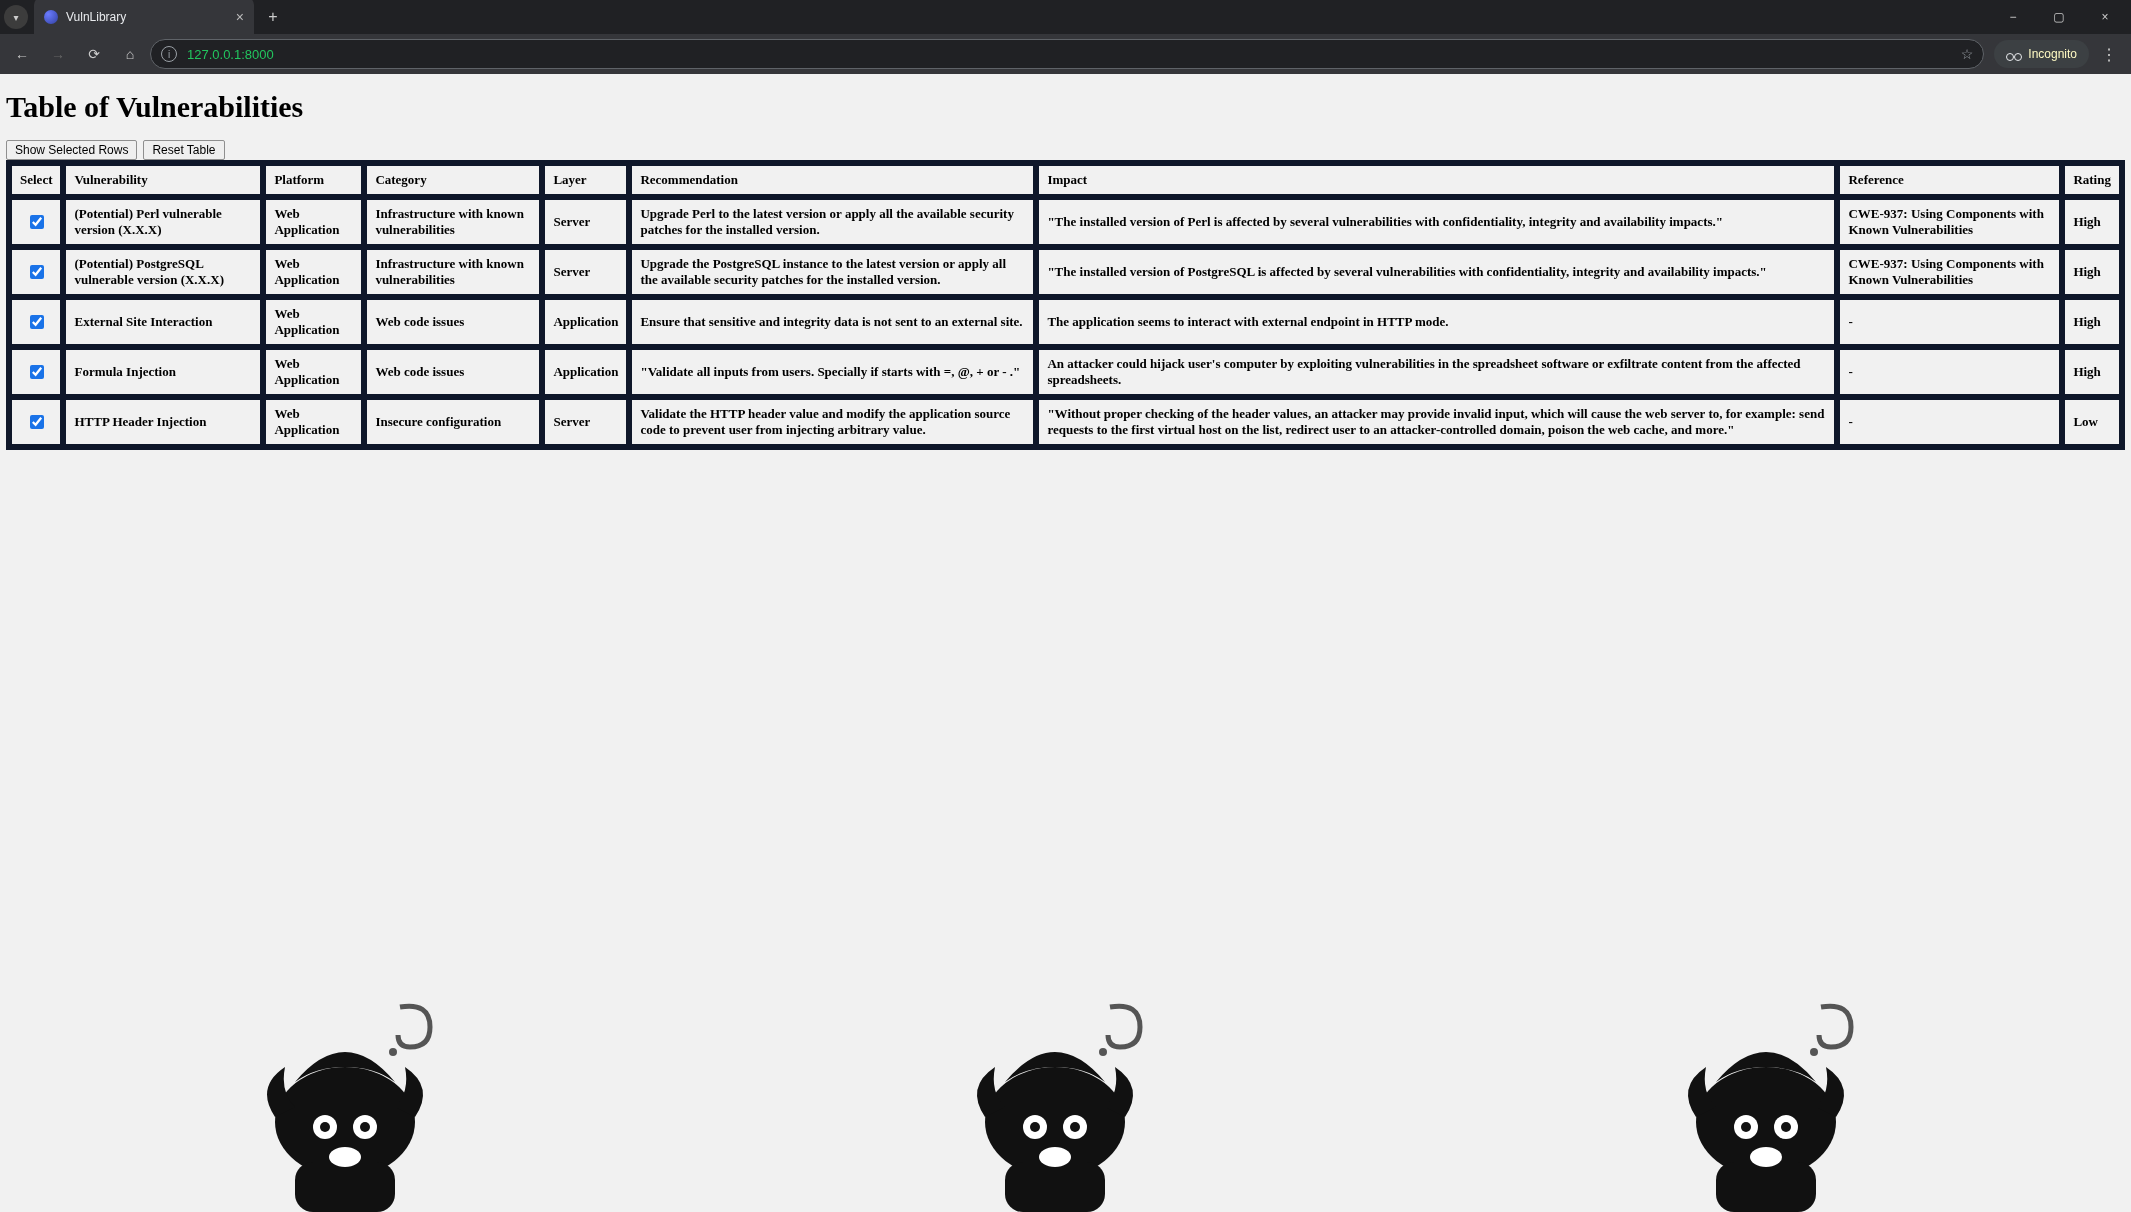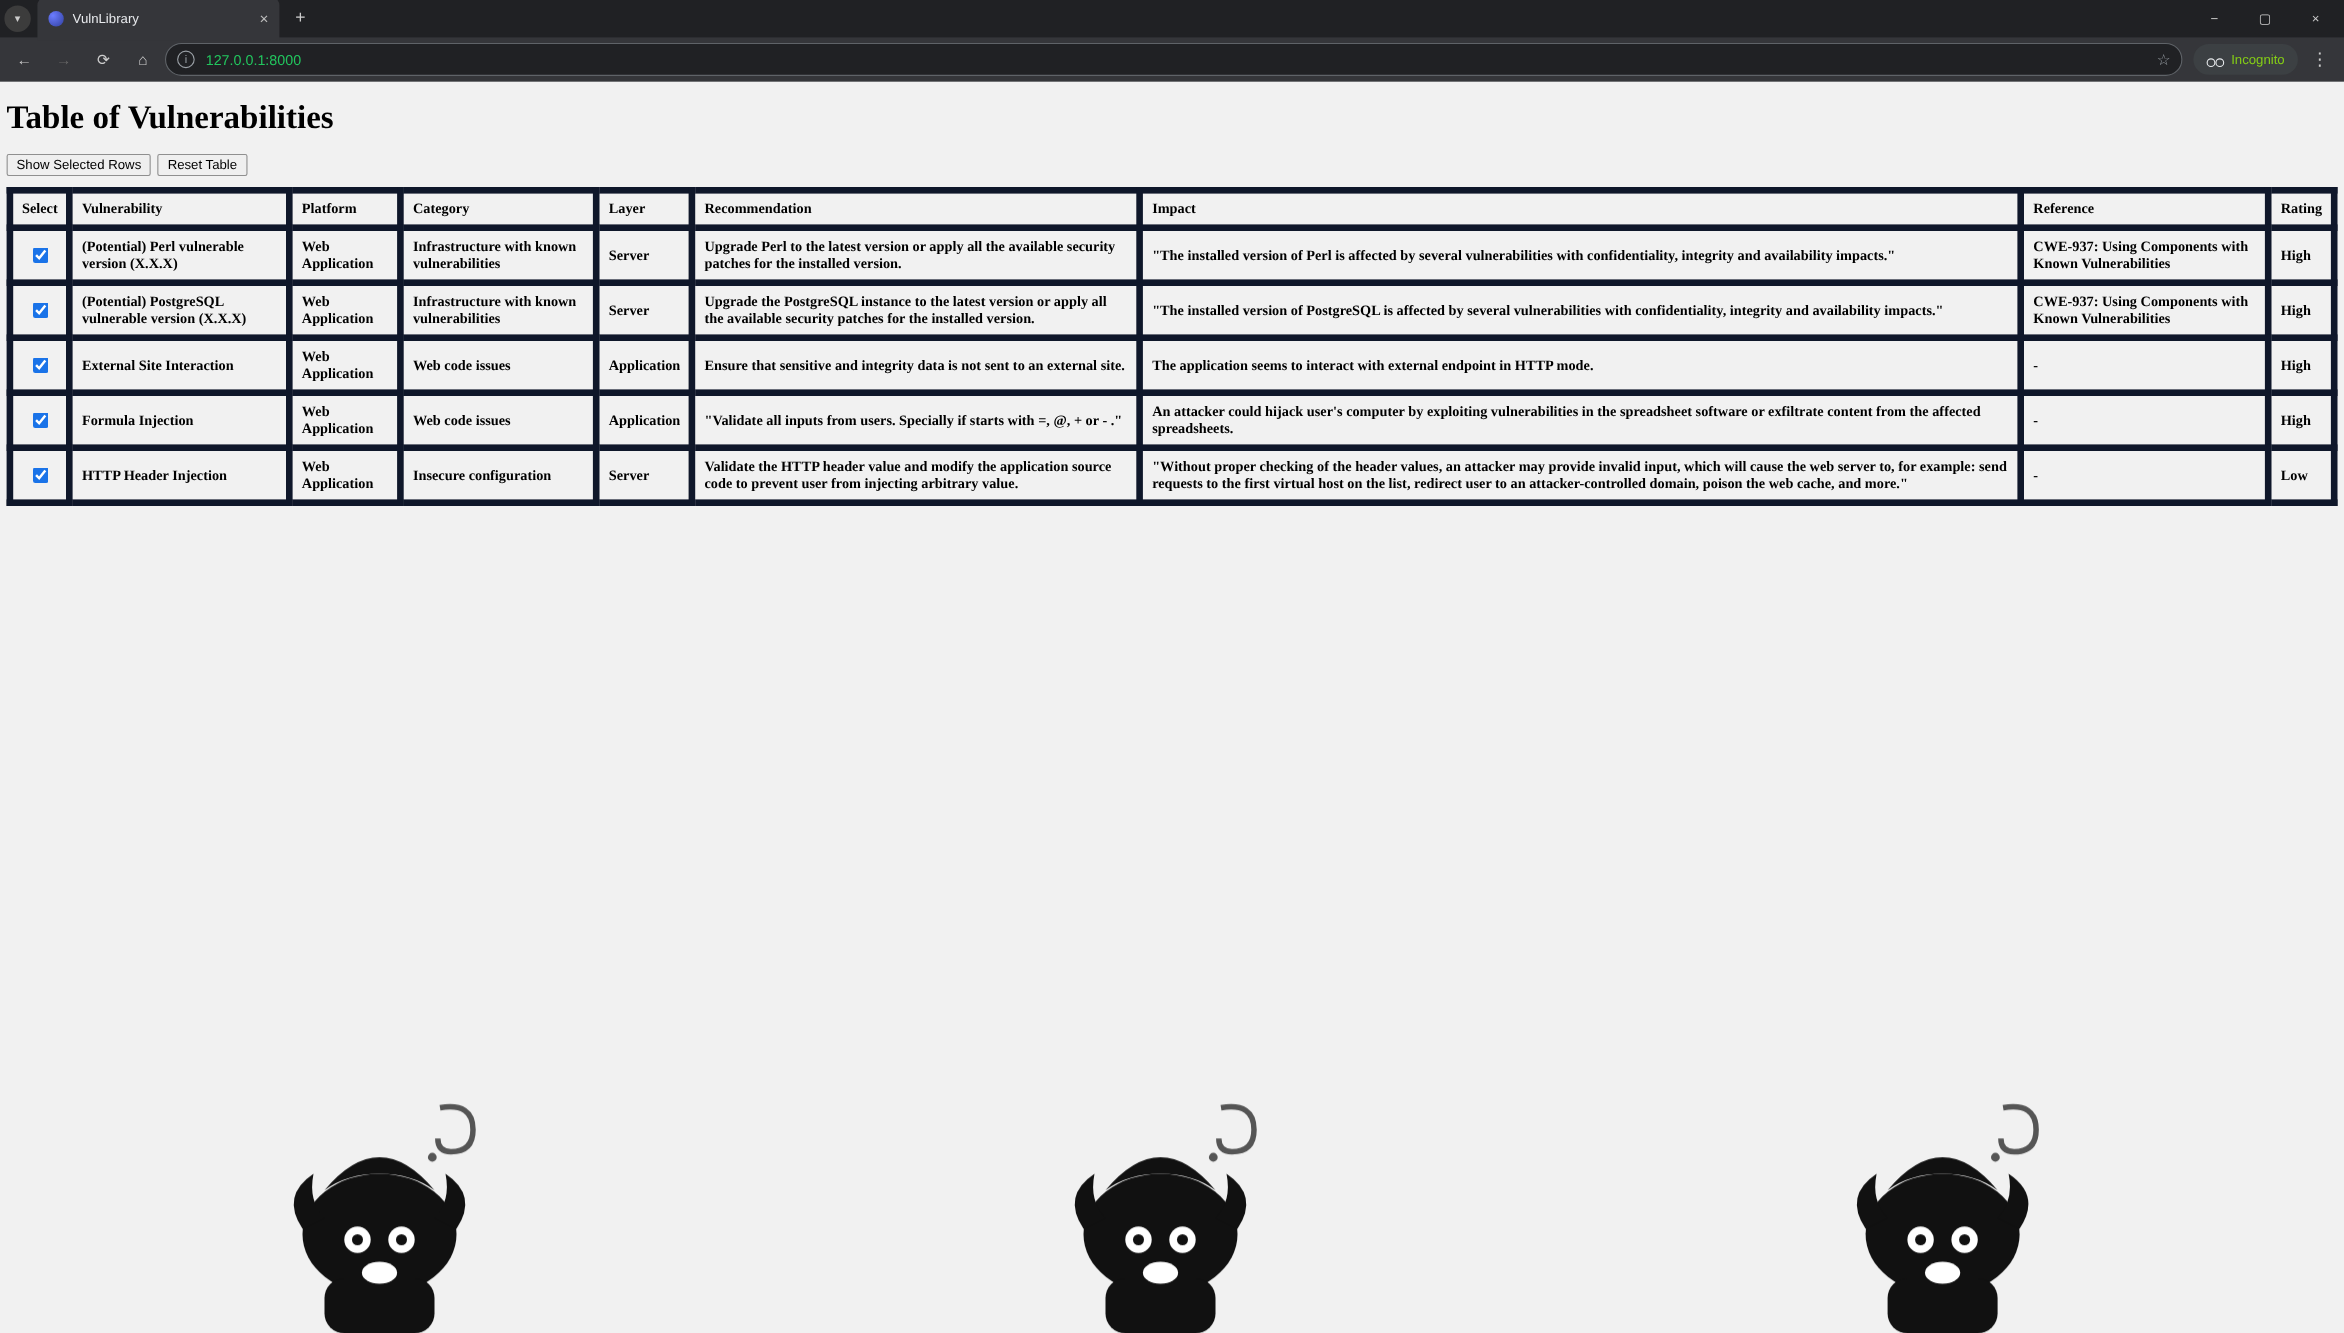--- a/index.html
+++ b/index.html
@@ -88,21 +88,21 @@
     width:16px;height:16px;border:1.5px solid #9aa0a6;border-radius:50%;
     display:flex;align-items:center;justify-content:center;font-size:10px;color:#9aa0a6;
   }
   .omnibox input {
     flex:1;background:transparent;border:none;outline:none;color:#22c55e;font-size:13px;
   }
   .omnibox .star { color:#9aa0a6; font-size:14px; cursor:pointer; }
   .incognito-chip {
     display:flex;align-items:center;gap:6px;
     background:#3c4043;border-radius:14px;
-    height:28px;padding:0 12px;font-size:12px;color:#84cc16;
+    height:28px;padding:0 12px;font-size:12px;color:#fef9c3;
     margin-left:6px;
   }
   .incognito-icon {
     width:16px;height:10px;position:relative;
   }
   .incognito-icon::before{
     content:"";position:absolute;left:0;top:4px;width:6px;height:6px;border:1.5px solid #e8eaed;border-radius:50%;
   }
   .incognito-icon::after{
     content:"";position:absolute;right:0;top:4px;width:6px;height:6px;border:1.5px solid #e8eaed;border-radius:50%;
@@ -112,21 +112,21 @@
   
   .page {
     padding: 10px 6px;
     font-family: Georgia, "Times New Roman", serif;
   }
   .page h2 {
     font-size: 30px;
     font-weight: 700;
     margin: 6px 0 16px 0;
   }
-  .btn-row { margin-bottom: 10px; display:flex; gap:6px; }
+  .btn-row { display:flex; gap:6px; }
   .btn-row button {
     font-family: Arial, sans-serif;
     font-size: 12px;
     padding: 2px 8px;
     background: #efefef;
     border: 1px solid #8f8f8f;
     border-radius: 2px;
     cursor: pointer;
   }
   table.vuln {

